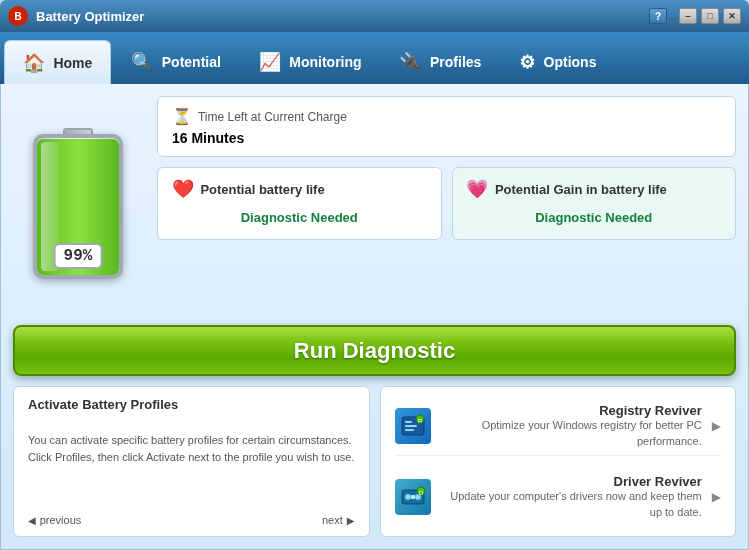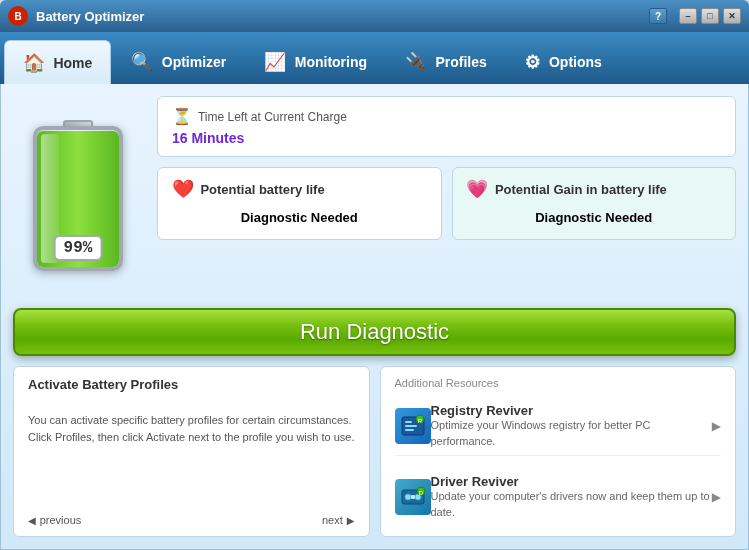--- a/index.html
+++ b/index.html
@@ -196,21 +196,21 @@
       font-size: 12px;
       color: #555;
       margin-bottom: 4px;
       display: flex;
       align-items: center;
       gap: 6px;
     }
     .info-card-value {
       font-size: 14px;
       font-weight: bold;
-      color: #6d28d9;
+      color: #000000;
     }
     .info-card-value.good {
       color: #44aa00;
     }
     .time-icon {
       font-size: 16px;
       color: #cc8800;
     }
     .battery-health-icon {
       width: 18px; height: 24px;
@@ -246,36 +246,36 @@
       font-size: 18px;
     }
     .potential-title {
       font-size: 13px;
       font-weight: bold;
       color: #333;
     }
     .diagnostic-text {
       font-size: 13px;
       font-weight: bold;
-      color: #000000;
+      color: #15803d;
       text-align: center;
       padding: 4px 0;
     }
 
     
     .run-diagnostic-btn {
       background: linear-gradient(to bottom, #a8e040, #78c010, #5aaa00, #78c010);
       border: 2px solid #4a8a00;
       border-radius: 8px;
       height: 52px;
       display: flex;
       align-items: center;
       justify-content: center;
       font-size: 22px;
-      font-weight: normal;
+      font-weight: bold;
       color: white;
       text-shadow: 0 1px 2px rgba(0,0,0,0.4);
       cursor: pointer;
       box-shadow: 0 3px 8px rgba(0,0,0,0.3);
     }
 
     
     .bottom-section {
       display: flex;
       gap: 10px;
@@ -337,23 +337,25 @@
       flex-direction: column;
     }
     .resources-label {
       font-size: 11px;
       color: #888;
       margin-bottom: 8px;
     }
     .resource-item {
       display: flex;
       align-items: center;
+      gap: 10px;
       padding: 6px 0;
       border-bottom: 1px solid #e8f0f8;
       cursor: pointer;
+      text-align: right;
     }
     .resource-item:last-child {
       border-bottom: none;
       margin-top: 12px;
     }
     .resource-icon {
       width: 36px;
       height: 36px;
       border-radius: 4px;
       background: linear-gradient(135deg, #4488cc, #2266aa);
@@ -415,21 +417,21 @@
   </div>
 </div>
 
 <div class="nav-bar">
   <div class="nav-tab active">
     <span class="nav-icon">🏠</span>
     <span>Home</span>
   </div>
   <div class="nav-tab">
     <span class="nav-icon">🔍</span>
-    <span>Optimizer</span>
+    <span>Potential</span>
   </div>
   <div class="nav-tab">
     <span class="nav-icon">📈</span>
     <span>Monitoring</span>
   </div>
   <div class="nav-tab">
     <span class="nav-icon">🔌</span>
     <span>Profiles</span>
   </div>
   <div class="nav-tab">
@@ -504,21 +506,20 @@
           <span>previous</span>
         </div>
         <div class="tips-nav-btn">
           <span>next</span>
           <span class="nav-arrow">▶</span>
         </div>
       </div>
     </div>
 
     <div class="resources-panel">
-      <div class="resources-label">Additional Resources</div>
 
       <div class="resource-item">
         <div class="resource-icon reg-icon">
           <svg width="30" height="30" viewBox="0 0 30 30">
             <rect x="4" y="6" width="22" height="18" rx="2" fill="#1a5a99" stroke="#0a3a79" stroke-width="1"></rect>
             <rect x="7" y="10" width="7" height="2" rx="1" fill="#88ddff"></rect>
             <rect x="7" y="14" width="12" height="2" rx="1" fill="#88ddff"></rect>
             <rect x="7" y="18" width="9" height="2" rx="1" fill="#88ddff"></rect>
             <circle cx="22" cy="8" r="4" fill="#44bb22" stroke="#228800" stroke-width="1"></circle>
             <text x="22" y="12" text-anchor="middle" font-size="6" fill="white">R</text>

